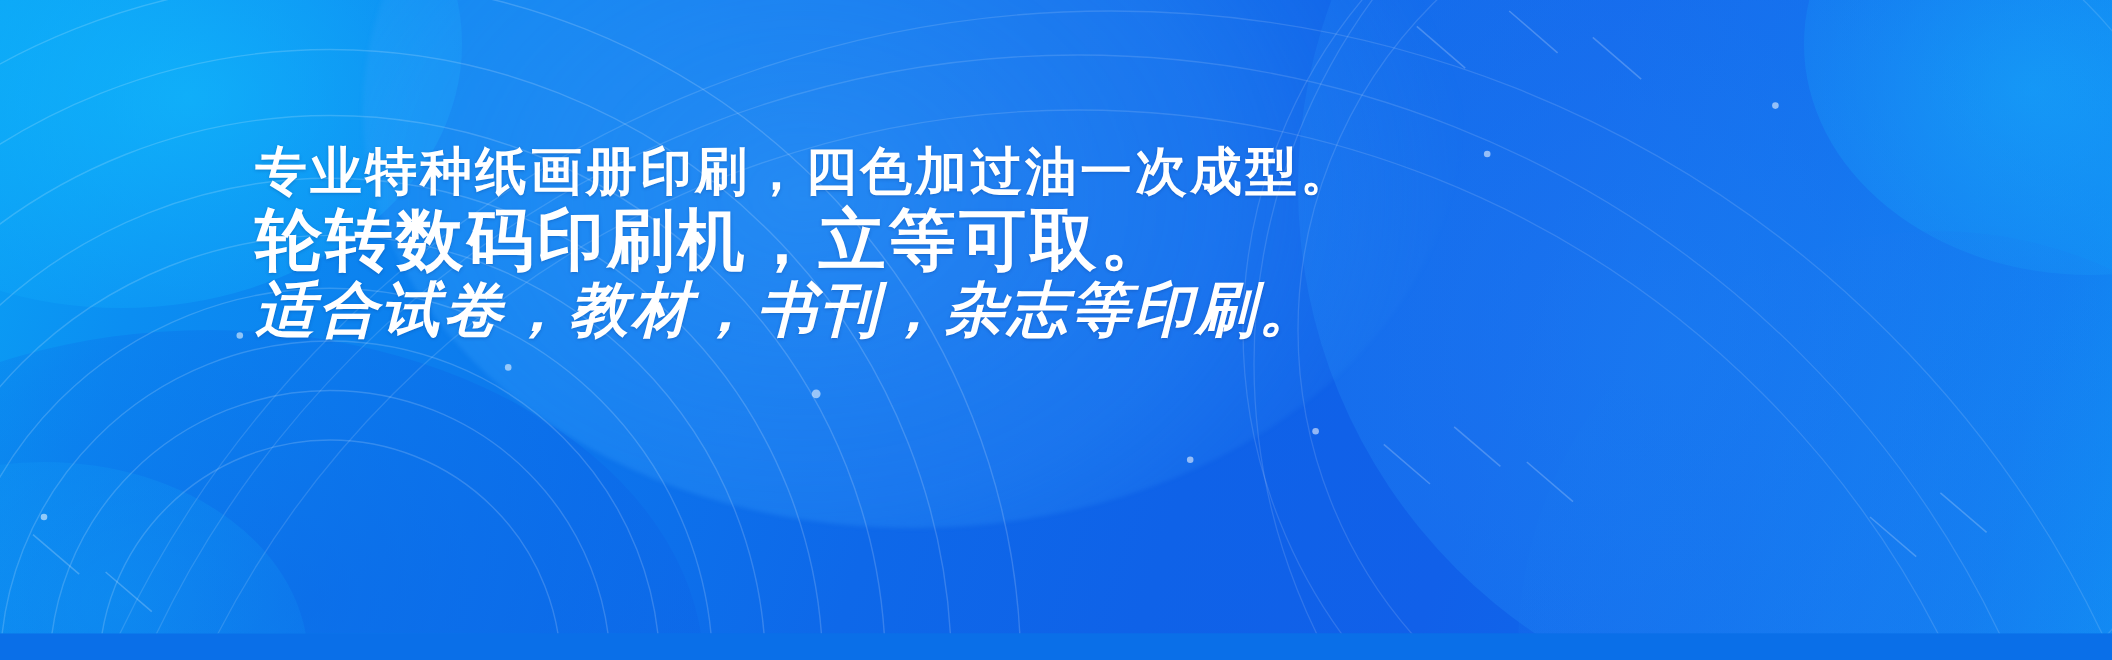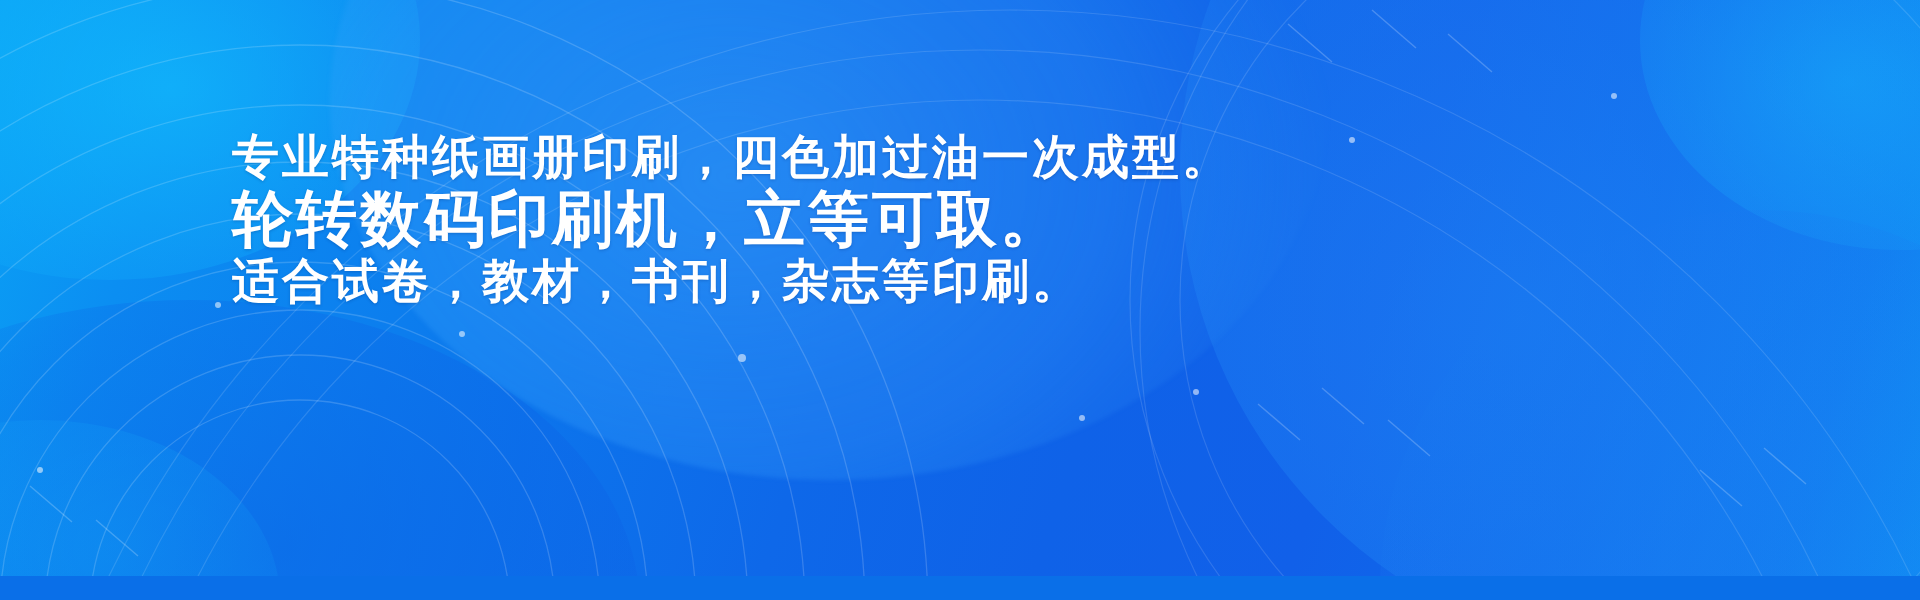--- a/index.html
+++ b/index.html
@@ -113,21 +113,21 @@
     font-family: "DejaVu Serif", "Liberation Serif", serif;
     font-weight: 700;
     font-size: 46px;
     line-height: 62px;
     letter-spacing: 3px;
     white-space: nowrap;
     text-shadow: 0 1px 3px rgba(0, 40, 110, 0.28);
   }
   .line-1 { font-size: 47px; }
   .line-2 { font-size: 61px; }
-  .line-3 { font-size: 47px; }
+  .line-3 { font-size: 54px; font-style: italic; }
 </style>
 </head>
 <body>
 
 <div id="banner">
 
   <div class="layer">
     <div class="blob blob-e"></div>
     <div class="blob blob-f"></div>
     <div class="blob blob-g"></div>

